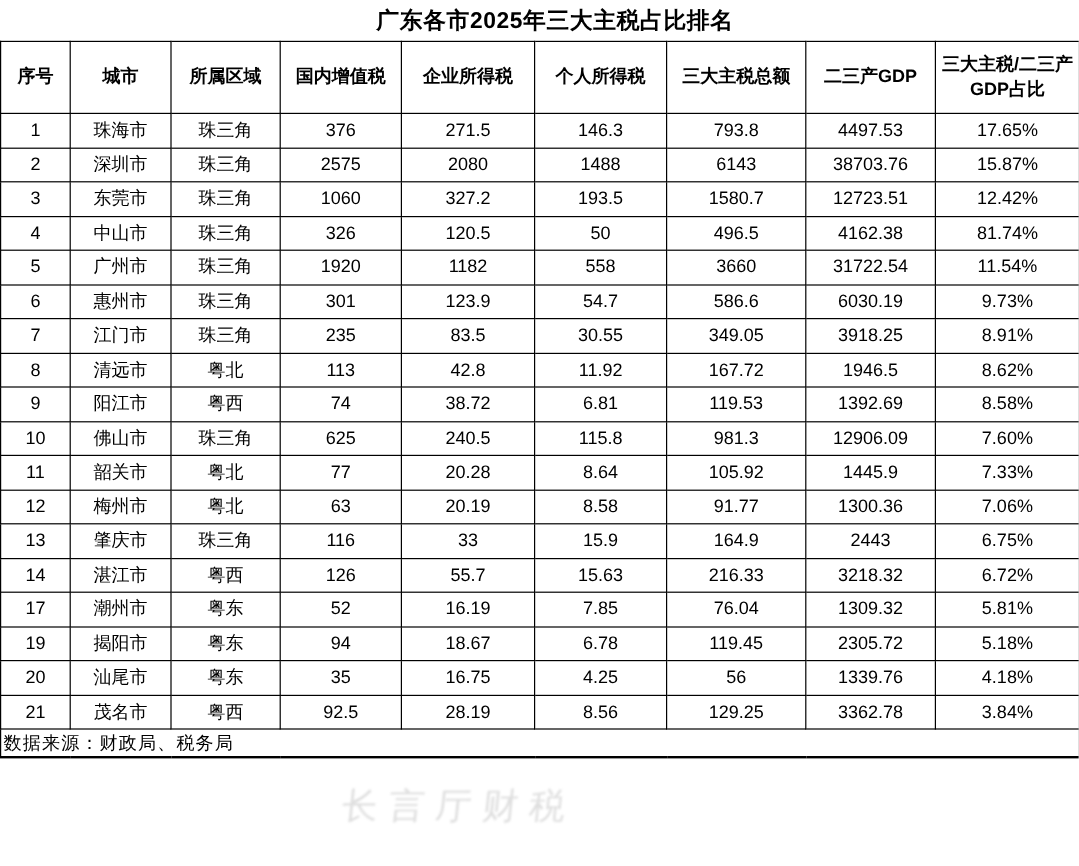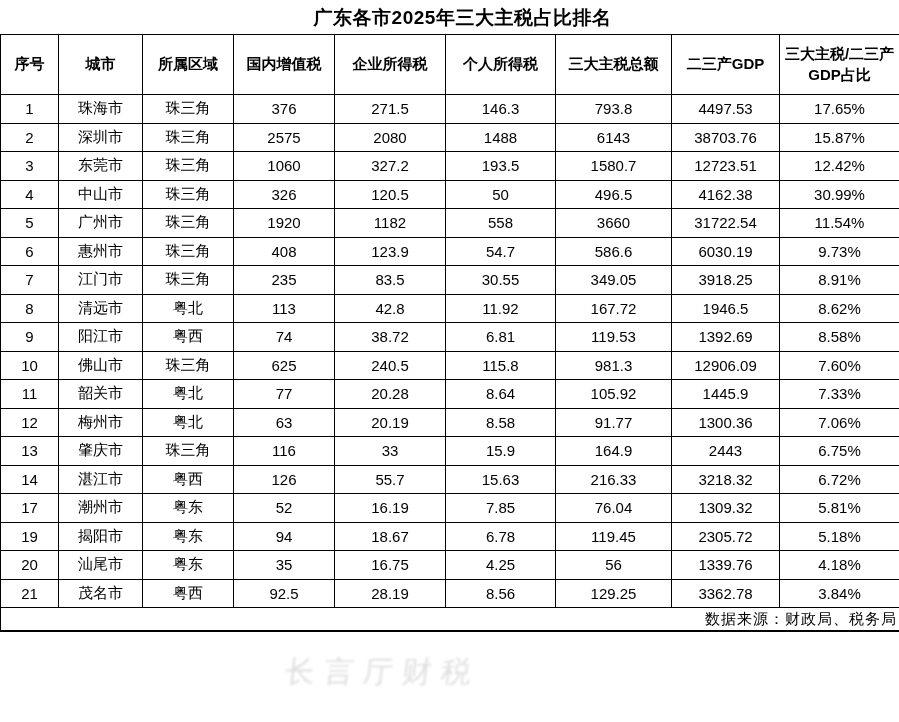--- a/index.html
+++ b/index.html
@@ -46,21 +46,21 @@
     line-height: 1.35;
   }
   tbody td {
     height: 27.5px;
     font-weight: 400;
   }
   tfoot td {
     height: 22px;
     border-bottom: 2.5px solid #000000;
     font-size: 15px;
-    text-align: right;
+    text-align: left;
     letter-spacing: 1px;
   }
   .watermark {
     position: absolute;
     left: 285px;
     top: 652px;
     width: 340px;
     font-size: 30px;
     letter-spacing: 9px;
     color: #bfbfbf;
@@ -139,38 +139,38 @@
         </tr>
         <tr>
           <td>4</td>
           <td>中山市</td>
           <td>珠三角</td>
           <td>326</td>
           <td>120.5</td>
           <td>50</td>
           <td>496.5</td>
           <td>4162.38</td>
-          <td>30.99%</td>
+          <td>81.74%</td>
         </tr>
         <tr>
           <td>5</td>
           <td>广州市</td>
           <td>珠三角</td>
           <td>1920</td>
           <td>1182</td>
           <td>558</td>
           <td>3660</td>
           <td>31722.54</td>
           <td>11.54%</td>
         </tr>
         <tr>
           <td>6</td>
           <td>惠州市</td>
           <td>珠三角</td>
-          <td>408</td>
+          <td>301</td>
           <td>123.9</td>
           <td>54.7</td>
           <td>586.6</td>
           <td>6030.19</td>
           <td>9.73%</td>
         </tr>
         <tr>
           <td>7</td>
           <td>江门市</td>
           <td>珠三角</td>

